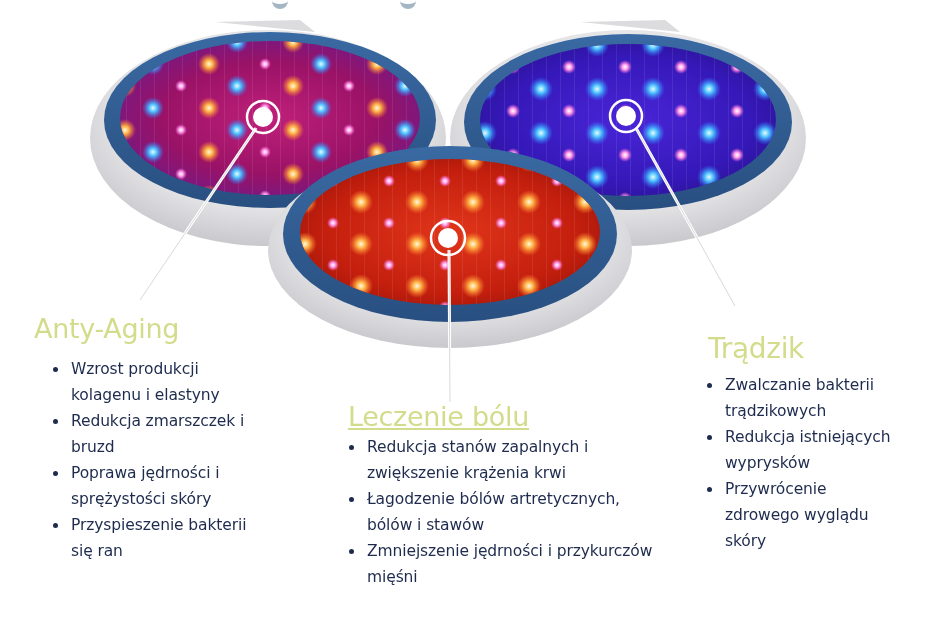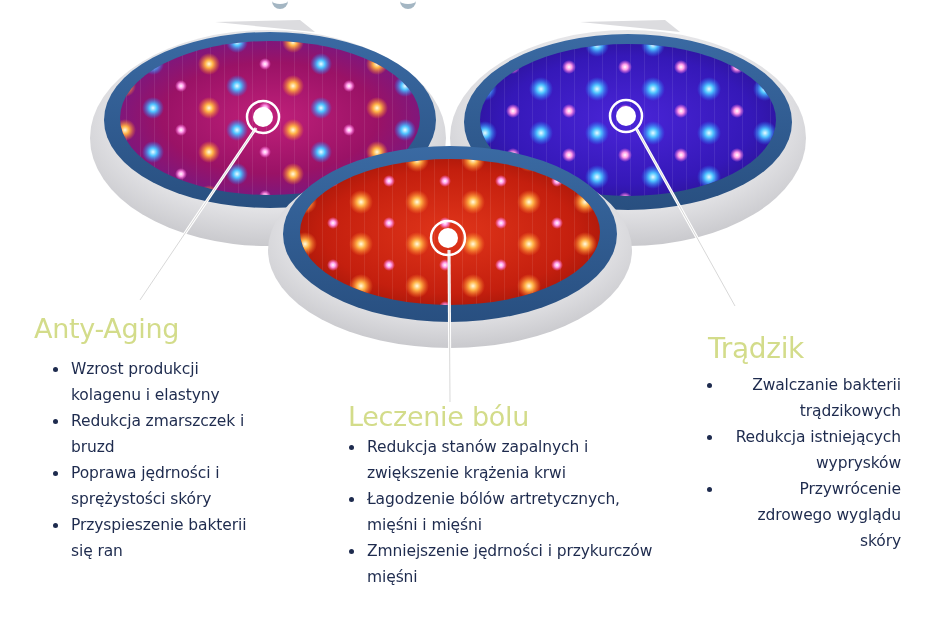--- a/index.html
+++ b/index.html
@@ -33,25 +33,25 @@
       letter-spacing: -0.1px;
     }
     .panel li::before {
       content: ""; position: absolute; left: 2px; top: 11px;
       width: 5px; height: 5px; border-radius: 50%; background: #1e2b4e;
     }
 
     #panel-anti { left: 34px; top: 312px; width: 240px; }
     #panel-anti ul { margin-top: 10px; }
     #panel-pain { left: 330px; top: 400px; width: 340px; }
-    #panel-pain h2 { padding-left: 18px; }
+    #panel-pain h2 { padding-left: 18px; text-decoration: underline; }
     #panel-pain ul { margin-top: 0px; }
     #panel-acne { left: 688px; top: 332px; width: 230px; }
     #panel-acne h2 { padding-left: 20px; font-size: 28px; }
-    #panel-acne ul { margin-top: 6px; text-align: right; }
+    #panel-acne ul { margin-top: 6px; }
   </style>
 </head>
 <body>
 
 <div class="stage">
 
   <div class="top-cut">
     <span style="left:22px"></span>
     <span style="left:150px"></span>
   </div>
@@ -306,21 +306,21 @@
       <li>Redukcja zmarszczek i bruzd</li>
       <li>Poprawa jędrności i sprężystości skóry</li>
       <li>Przyspieszenie bakterii się ran</li>
     </ul>
   </div>
 
   <div class="panel" id="panel-pain">
     <h2>Leczenie bólu</h2>
     <ul>
       <li>Redukcja stanów zapalnych i zwiększenie krążenia krwi</li>
-      <li>Łagodzenie bólów artretycznych, mięśni i mięśni</li>
+      <li>Łagodzenie bólów artretycznych, bólów i stawów</li>
       <li>Zmniejszenie jędrności i przykurczów mięśni</li>
     </ul>
   </div>
 
   <div class="panel" id="panel-acne">
     <h2>Trądzik</h2>
     <ul>
       <li>Zwalczanie bakterii trądzikowych</li>
       <li>Redukcja istniejących wyprysków</li>
       <li>Przywrócenie zdrowego wyglądu skóry</li>

